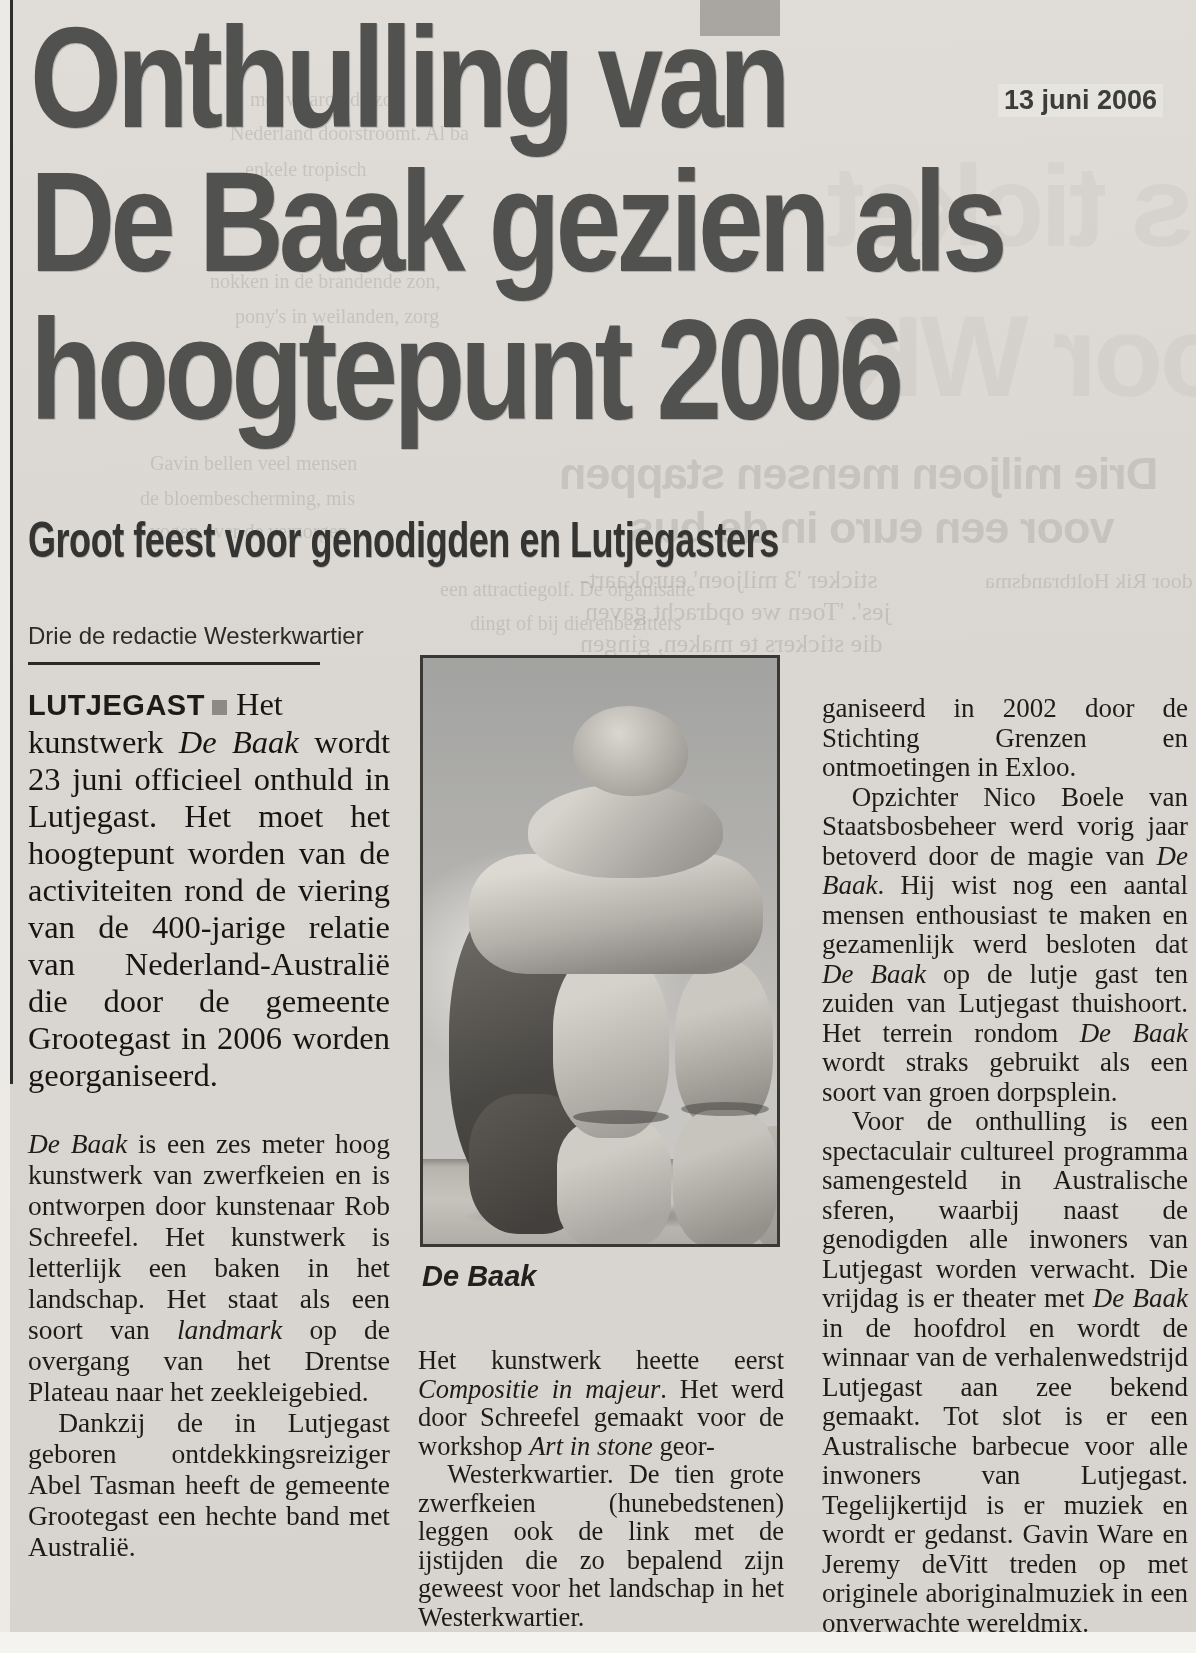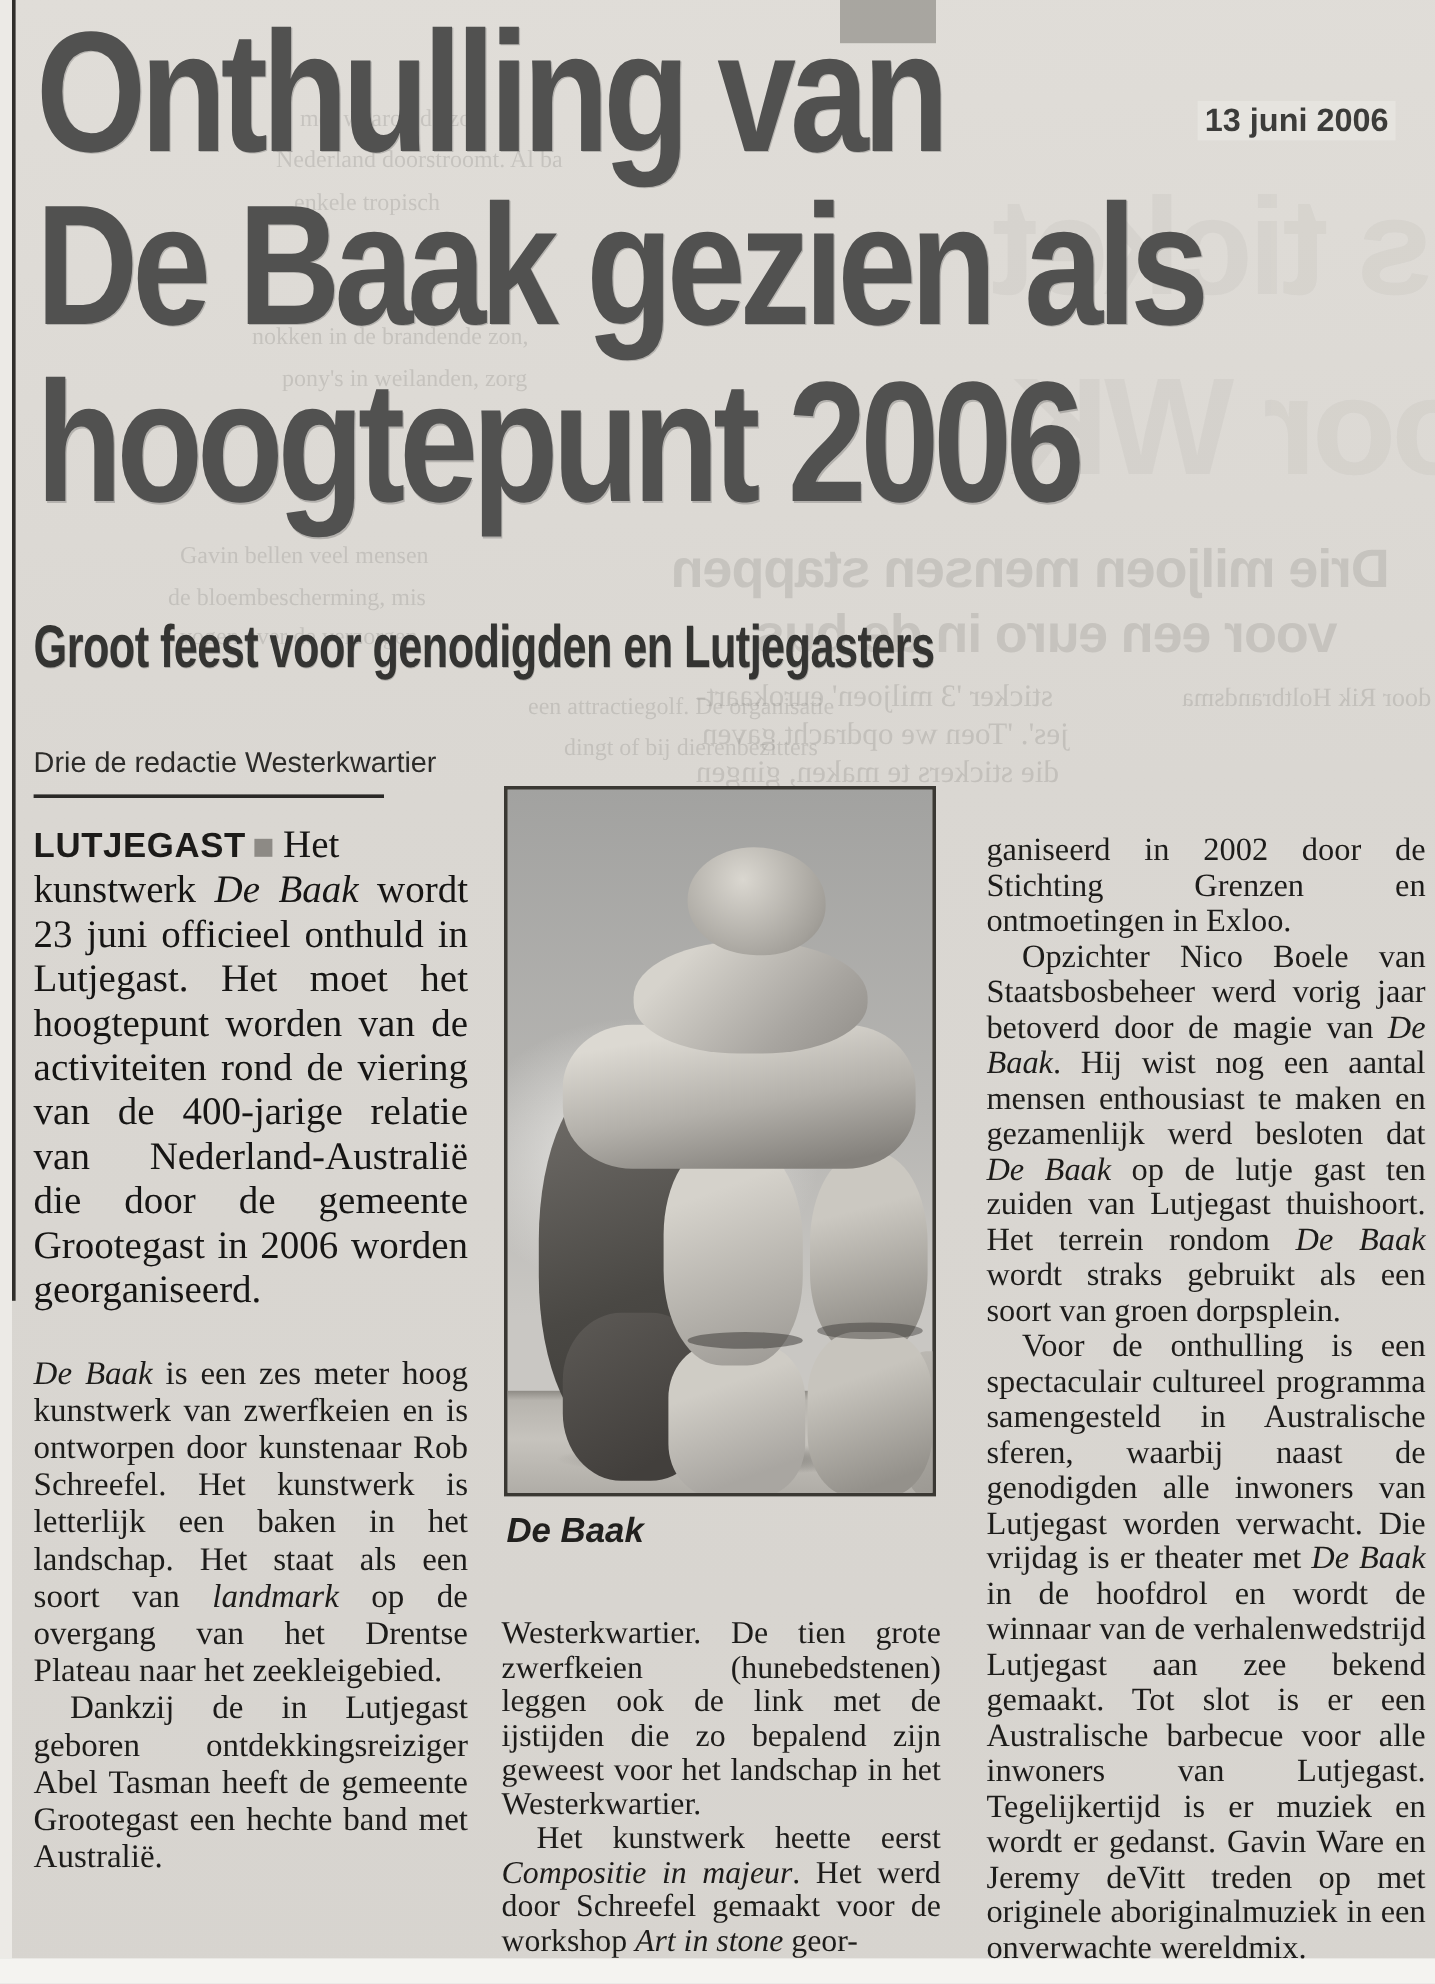--- a/index.html
+++ b/index.html
@@ -169,22 +169,22 @@
 
   <div class="col col1">
     <p class="intro"><span class="dateline">LUTJEGAST</span><span class="bullet"></span><span><span>Het kunstwerk </span><em>De Baak</em><span> wordt 23 juni officieel onthuld in Lutjegast. Het moet het hoogtepunt worden van de activiteiten rond de viering van de 400-jarige relatie van Nederland-Australië die door de gemeente Grootegast in 2006 worden georganiseerd.</span></span></p>
     <div class="body-block">
       <p><em>De Baak</em><span> is een zes meter hoog kunstwerk van zwerfkeien en is ontworpen door kunstenaar Rob Schreefel. Het kunstwerk is letterlijk een baken in het landschap. Het staat als een soort van </span><em>landmark</em><span> op de overgang van het Drentse Plateau naar het zeekleigebied.</span></p>
       <p><span>Dankzij de in Lutjegast geboren ontdekkingsreiziger Abel Tasman heeft de gemeente Grootegast een hechte band met Australië.</span></p>
     </div>
   </div>
 
   <div class="col col2">
+    <p><span>Het kunstwerk heette eerst </span><em>Compositie in majeur</em><span>. Het werd door Schreefel gemaakt voor de workshop </span><em>Art in stone</em><span> geor-</span></p>
     <p><span>Westerkwartier. De tien grote zwerfkeien (hunebedstenen) leggen ook de link met de ijstijden die zo bepalend zijn geweest voor het landschap in het Westerkwartier.</span></p>
-    <p><span>Het kunstwerk heette eerst </span><em>Compositie in majeur</em><span>. Het werd door Schreefel gemaakt voor de workshop </span><em>Art in stone</em><span> geor-</span></p>
   </div>
 
   <div class="col col3">
     <p><span>ganiseerd in 2002 door de Stichting Grenzen en ontmoetingen in Exloo.</span></p>
     <p><span>Opzichter Nico Boele van Staatsbosbeheer werd vorig jaar betoverd door de magie van </span><em>De Baak</em><span>. Hij wist nog een aantal mensen enthousiast te maken en gezamenlijk werd besloten dat </span><em>De Baak</em><span> op de lutje gast ten zuiden van Lutjegast thuishoort. Het terrein rondom </span><em>De Baak</em><span> wordt straks gebruikt als een soort van groen dorpsplein.</span></p>
     <p><span>Voor de onthulling is een spectaculair cultureel programma samengesteld in Australische sferen, waarbij naast de genodigden alle inwoners van Lutjegast worden verwacht. Die vrijdag is er theater met </span><em>De Baak</em><span> in de hoofdrol en wordt de winnaar van de verhalenwedstrijd Lutjegast aan zee bekend gemaakt. Tot slot is er een Australische barbecue voor alle inwoners van Lutjegast. Tegelijkertijd is er muziek en wordt er gedanst. Gavin Ware en Jeremy deVitt treden op met originele aboriginalmuziek in een onverwachte wereldmix.</span></p>
   </div>
 
 </div>
 

